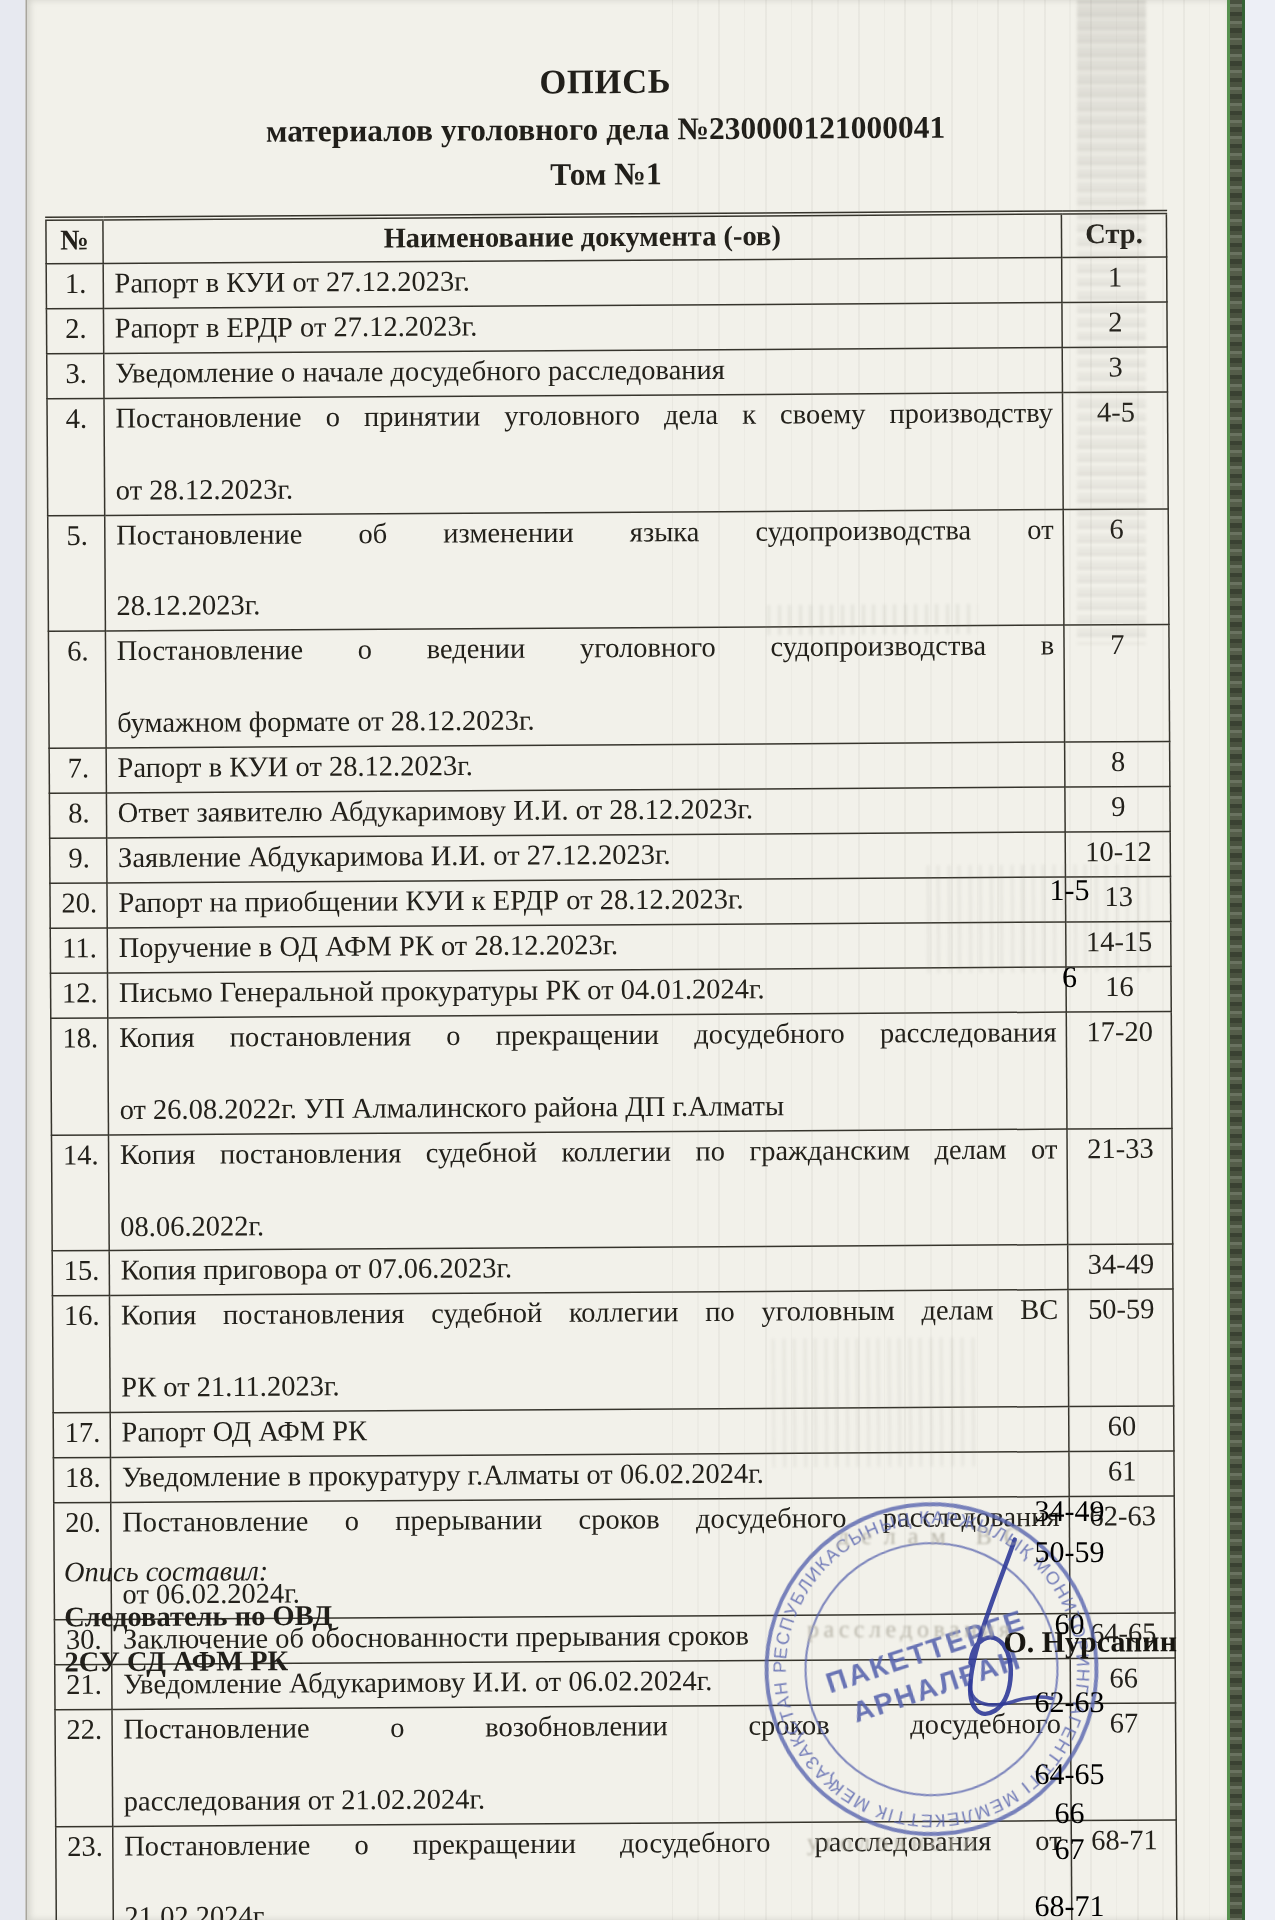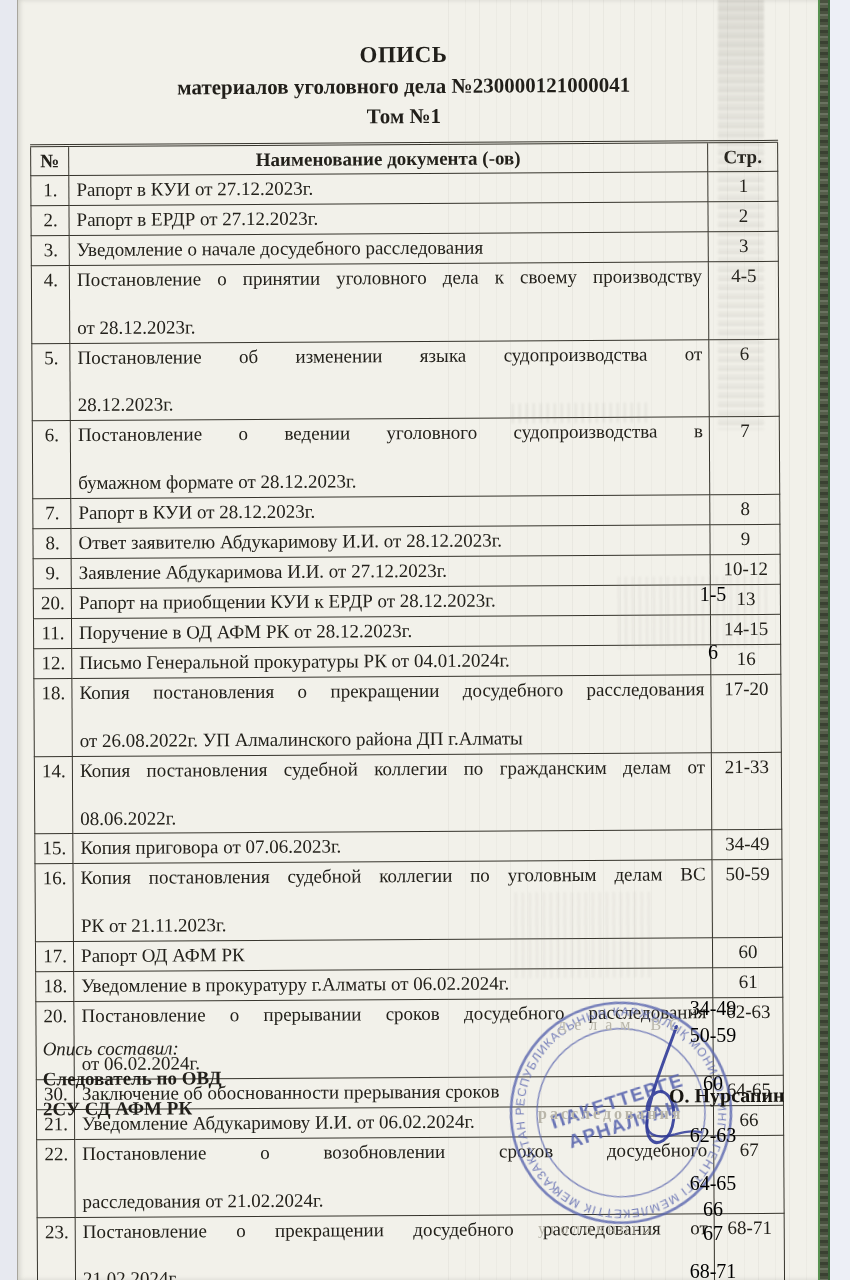--- a/index.html
+++ b/index.html
@@ -138,21 +138,21 @@
         <div class="ghost-num" style="top: 641px;">6</div>
         <div class="ghost-num" style="top: 997px;">34-49</div>
         <div class="ghost-num" style="top: 1024px;">50-59</div>
         <div class="ghost-num" style="top: 1072px;">60</div>
         <div class="ghost-num" style="top: 1124px;">62-63</div>
         <div class="ghost-num" style="top: 1172px;">64-65</div>
         <div class="ghost-num" style="top: 1198px;">66</div>
         <div class="ghost-num" style="top: 1222px;">67</div>
         <div class="ghost-num" style="top: 1260px;">68-71</div>
         <div class="ghost-word" style="left: 540px; top: 1016px; letter-spacing: 8px;">делам ВС</div>
-        <div class="ghost-word" style="left: 520px; top: 1105px; letter-spacing: 3px; font-weight: bold;">расследования</div>
+        <div class="ghost-word" style="left: 520px; top: 1078px; letter-spacing: 3px;">расследования</div>
         <div class="ghost-word" style="left: 520px; top: 1220px; letter-spacing: 4px;">уголовного</div>
       </div>
 
     <div class="content">
 
       <div class="doc-header">
         <div class="doc-title">ОПИСЬ</div>
         <div class="doc-subtitle">материалов уголовного дела №230000121000041</div>
         <div class="doc-volume">Том №1</div>
       </div>

